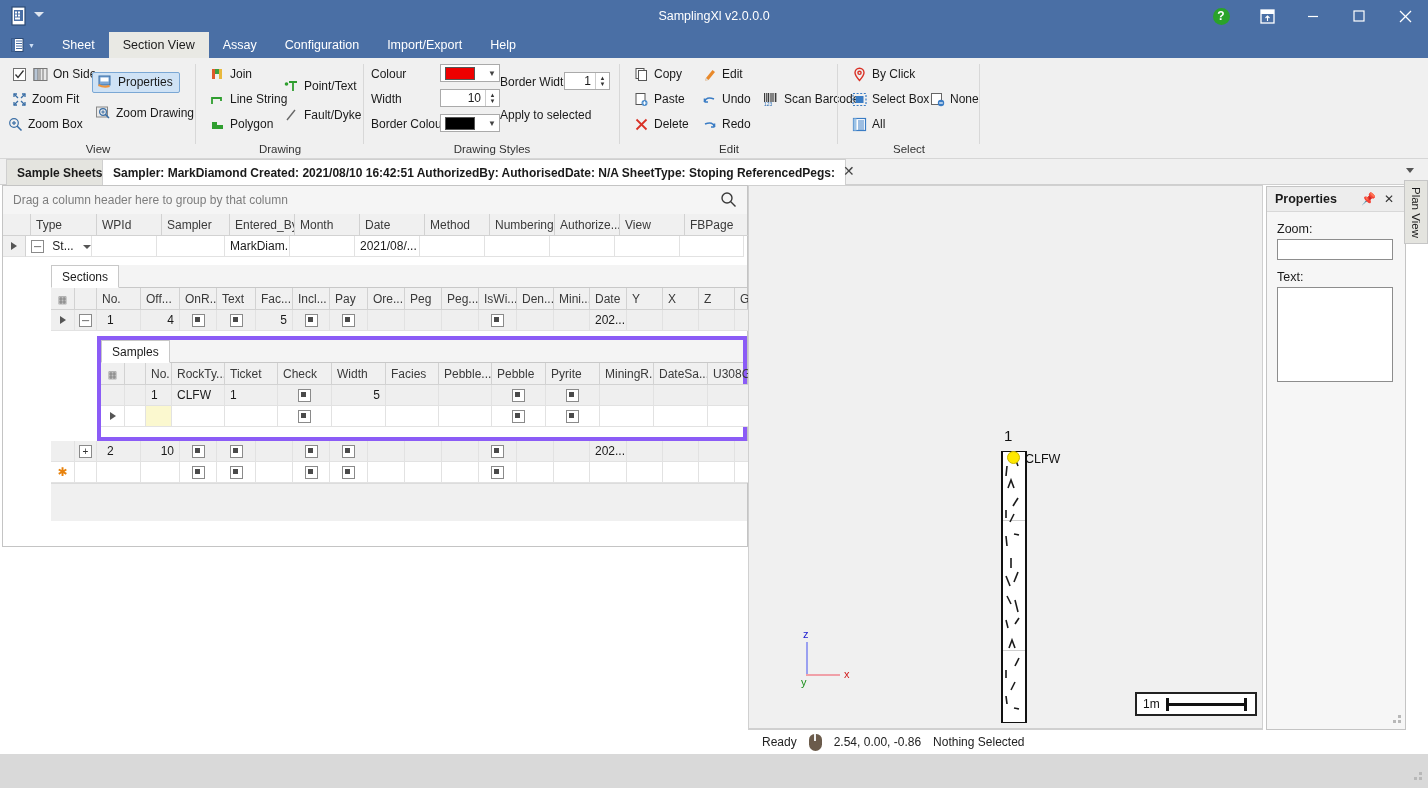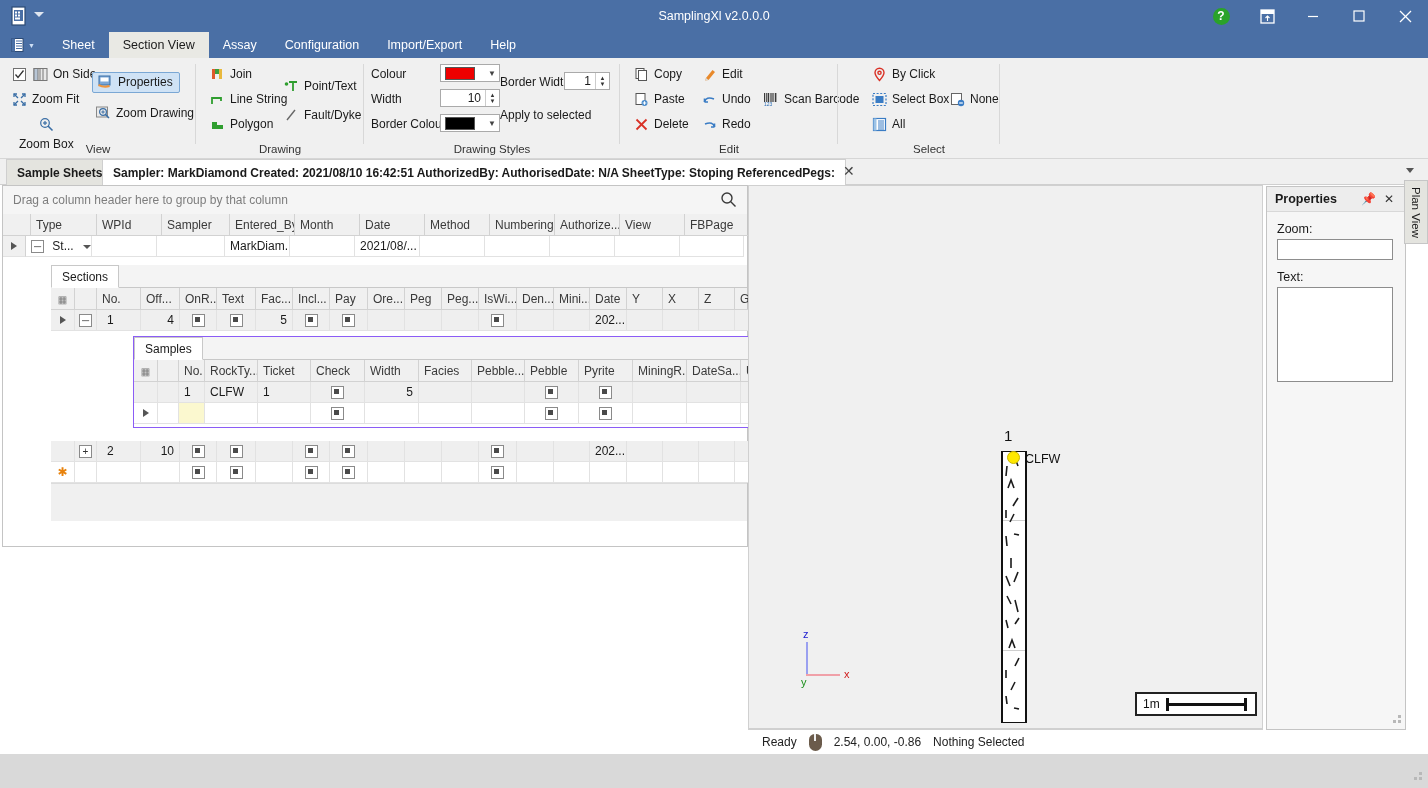--- a/index.html
+++ b/index.html
@@ -243,21 +243,21 @@
       </div>
       <div class="ritem" style="left:8px;top:32px;">
         <span class="ico">
           <svg width="15" height="15" viewBox="0 0 15 15" stroke="#3a6ea5" stroke-width="1.3" fill="none">
             <path d="M2 5 L2 2 L5 2 M10 2 L13 2 L13 5 M13 10 L13 13 L10 13 M5 13 L2 13 L2 10"></path>
             <path d="M2 2 L6 6 M13 2 L9 6 M13 13 L9 9 M2 13 L6 9"></path>
           </svg>
         </span>
         <span class="rlabel">Zoom Fit</span>
       </div>
-      <div class="ritem" style="left:16px;top:57px;flex-direction:column;">
+      <div class="ritem" style="left:4px;top:57px;">
         <span class="ico">
           <svg width="15" height="15" viewBox="0 0 15 15" stroke="#3a6ea5" stroke-width="1.2" fill="none">
             <circle cx="6" cy="6" r="4.3"></circle>
               <line x1="9" y1="9" x2="13.5" y2="13.5" stroke-width="1.6"></line>
             <line x1="4" y1="6" x2="8" y2="6"></line>
               <line x1="6" y1="4" x2="6" y2="8"></line>
           </svg>
         </span>
         <span class="rlabel">Zoom Box</span>
       </div>
@@ -437,21 +437,21 @@
               </g>
             <text x="1" y="14" font-size="5" fill="#2f6fb5" font-family="sans-serif">123</text>
           </svg>
         </span>
         <span class="rlabel">Scan Barcode</span>
       </div>
       <div class="gtitle">Edit</div>
       <div class="sep"></div>
     </div>
 
-    <div class="rgroup" style="left:858px;width:142px;">
+    <div class="rgroup" style="left:838px;width:142px;">
       <div class="ritem" style="left:10px;top:7px;">
         <span class="ico">
           <svg width="15" height="15" viewBox="0 0 15 15" fill="none" stroke="#d93025" stroke-width="1.4">
             <path d="M7.5 13.5 C7.5 13.5 12 8.5 12 5.8 A4.5 4.5 0 0 0 3 5.8 C3 8.5 7.5 13.5 7.5 13.5 Z"></path>
             <circle cx="7.5" cy="5.8" r="1.6"></circle>
           </svg>
         </span>
         <span class="rlabel">By Click</span>
       </div>
       <div class="ritem" style="left:10px;top:32px;">
@@ -597,21 +597,21 @@
         <div class="dcell alt" style="width:37px;flex:0 0 37px;"></div>
         <div class="dcell alt" style="width:36px;flex:0 0 36px;"></div>
         <div class="dcell alt" style="width:37px;flex:0 0 37px;">202...</div>
         <div class="dcell alt" style="width:36px;flex:0 0 36px;"></div>
         <div class="dcell alt" style="width:36px;flex:0 0 36px;"></div>
         <div class="dcell alt" style="width:36px;flex:0 0 36px;"></div>
         <div class="dcell alt" style="width:22px;flex:0 0 22px;"></div>
       </div>
     </div>
 
-    <div style="position:absolute;left:94px;top:150px;width:650px;height:92px;background:#fff;border:1px solid #8b5cf6;box-sizing:border-box;margin-left:36px;">
+    <div style="position:absolute;left:94px;top:150px;width:650px;height:105px;background:#fff;border:4px solid #8b5cf6;box-sizing:border-box;">
       <div class="innertabstrip">
         <span class="innertab">Samples</span>
       </div>
       <div class="hdrrow">
         <div class="hcell" style="width:24px;flex:0 0 24px;text-align:center;padding:0;"><span class="gridicon">▦</span></div>
         <div class="hcell" style="width:21px;flex:0 0 21px;"></div>
         <div class="hcell" style="width:26px;flex:0 0 26px;">No.</div>
         <div class="hcell" style="width:53px;flex:0 0 53px;">RockTy...</div>
         <div class="hcell" style="width:53px;flex:0 0 53px;">Ticket</div>
         <div class="hcell" style="width:54px;flex:0 0 54px;">Check</div>

